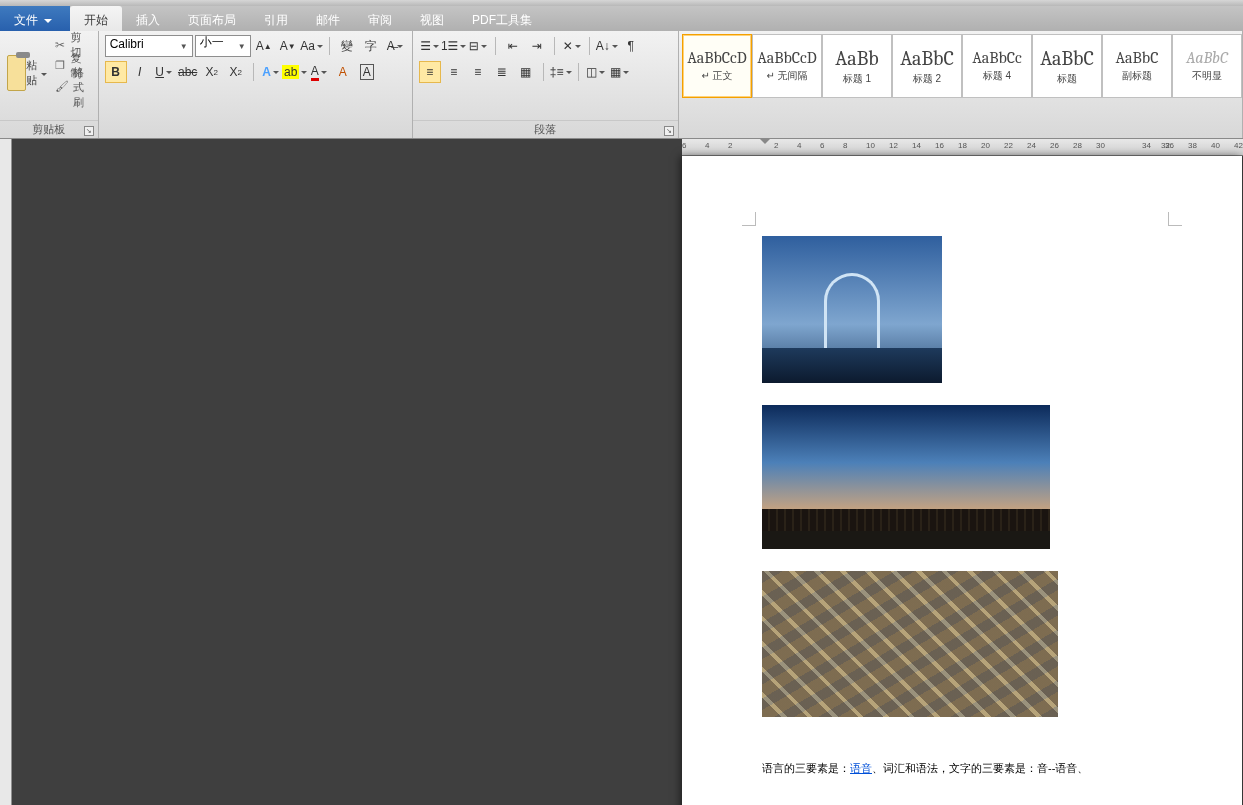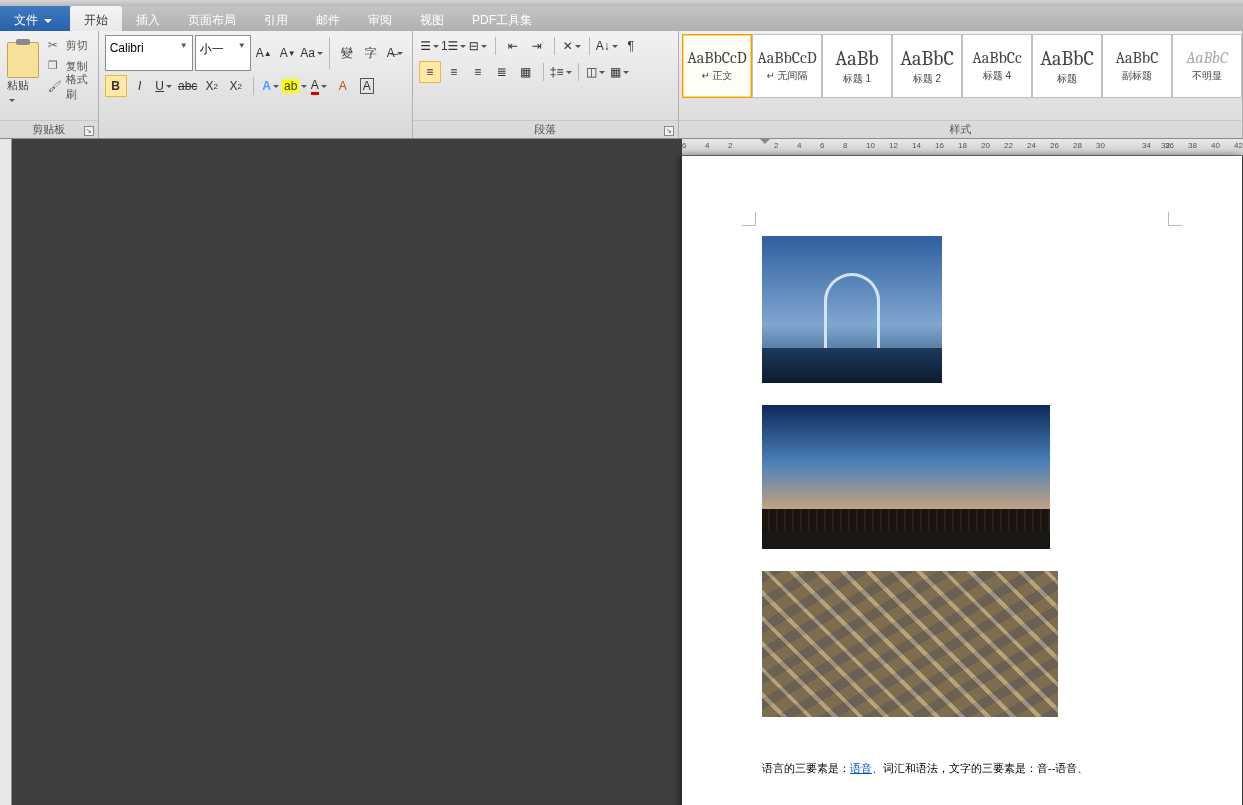--- a/index.html
+++ b/index.html
@@ -19,35 +19,35 @@
 
 .ribbon { height: 108px; background: linear-gradient(#f2f2f2, #d8d8d8); border-bottom: 1px solid #8a8a8a; display: flex; }
 .group { border-right: 1px solid #b0b0b0; display: flex; flex-direction: column; }
 .group-body { flex: 1; display: flex; align-items: flex-start; padding: 4px 6px; }
 .group-label { height: 18px; font-size: 11px; color: #555; text-align: center; border-top: 1px solid #c8c8c8; display:flex; align-items:center; justify-content:center; position:relative;}
 .group-label .launcher { position:absolute; right:4px; bottom:2px; width:10px; height:10px; border:1px solid #888; font-size:7px; display:flex; align-items:center; justify-content:center; cursor:pointer; background:#f0f0f0;}
 .sep-v { width:1px; background:#b8b8b8; margin:2px 4px; align-self:stretch;}
 
 
 .g-clipboard { width: 100px; }
-.bigbtn { display:flex; flex-direction:column; align-items:flex-start; justify-content:center; width:42px; height:76px; border:1px solid transparent; cursor:pointer; font-size:11px; color:#444;}
+.bigbtn { display:flex; flex-direction:row; align-items:center; justify-content:center; width:42px; height:76px; border:1px solid transparent; cursor:pointer; font-size:11px; color:#444;}
 .bigbtn .ico { width:32px; height:36px; background:#f7e09a; border:1px solid #c2a54a; border-radius:2px; position:relative;}
 .bigbtn .ico::before{content:"";position:absolute;top:-4px;left:8px;width:14px;height:6px;background:#8a8a8a;border-radius:2px;}
 .smallbtns { display:flex; flex-direction:column; gap:1px; margin-left:4px; font-size:11px; color:#555;}
 .smallbtn { display:flex; align-items:center; gap:4px; height:20px; padding:0 3px; cursor:pointer;}
 .sico { width:14px; height:14px; display:inline-block;}
 .sico.cut::before{content:"✂";font-size:12px;color:#666;}
 .sico.copy::before{content:"❐";font-size:11px;color:#666;}
 .sico.fmt::before{content:"🖌";font-size:11px;}
 
 
 .g-font { width: 316px; }
 .g-font .rows { display:flex; flex-direction:column; gap:4px; width:100%;}
 .row { display:flex; align-items:center; gap:2px; }
-.combo { height:36px; border:1px solid #8e8e8e; background:#fff; display:flex; align-items:flex-start; font-size:12px; padding:5px 4px; cursor:pointer;}
+.combo { height:22px; border:1px solid #8e8e8e; background:#fff; display:flex; align-items:flex-end; font-size:12px; padding:5px 4px; cursor:pointer;}
 .combo.fn { width:88px; justify-content:space-between;}
 .combo.fs { width:56px; justify-content:space-between;}
 .combo .dd { font-size:8px; color:#555;}
 .ibtn { width:22px; height:22px; display:flex; align-items:center; justify-content:center; border:1px solid transparent; cursor:pointer; font-size:12px; color:#333;}
 .ibtn sup{font-size:8px;}
 .ibtn sub{font-size:8px;}
 .dd-caret::after{content:"";display:inline-block;border:3px solid transparent;border-top-color:#555;margin-left:2px;position:relative;top:2px;}
 
 
 .g-para { width: 270px; }
@@ -273,23 +273,20 @@
           <div>标题</div>
         </div>
         <div class="style-card">
           <div class="prev">AaBbC</div>
           <div>副标题</div>
         </div>
         <div class="style-card">
           <div class="prev gray">AaBbC</div>
           <div>不明显</div>
         </div>
-      </div>
-    <div class="group-label">
-        <span>样式</span>
       </div>
   </div>
 </div>
 
 <div class="workspace">
   <div class="left-navpane"></div>
   <div class="docarea">
     <div class="ruler-h">
       <div class="ticks" id="ruler-ticks">
           <span class="t" style="left: 0px;">6</span>

